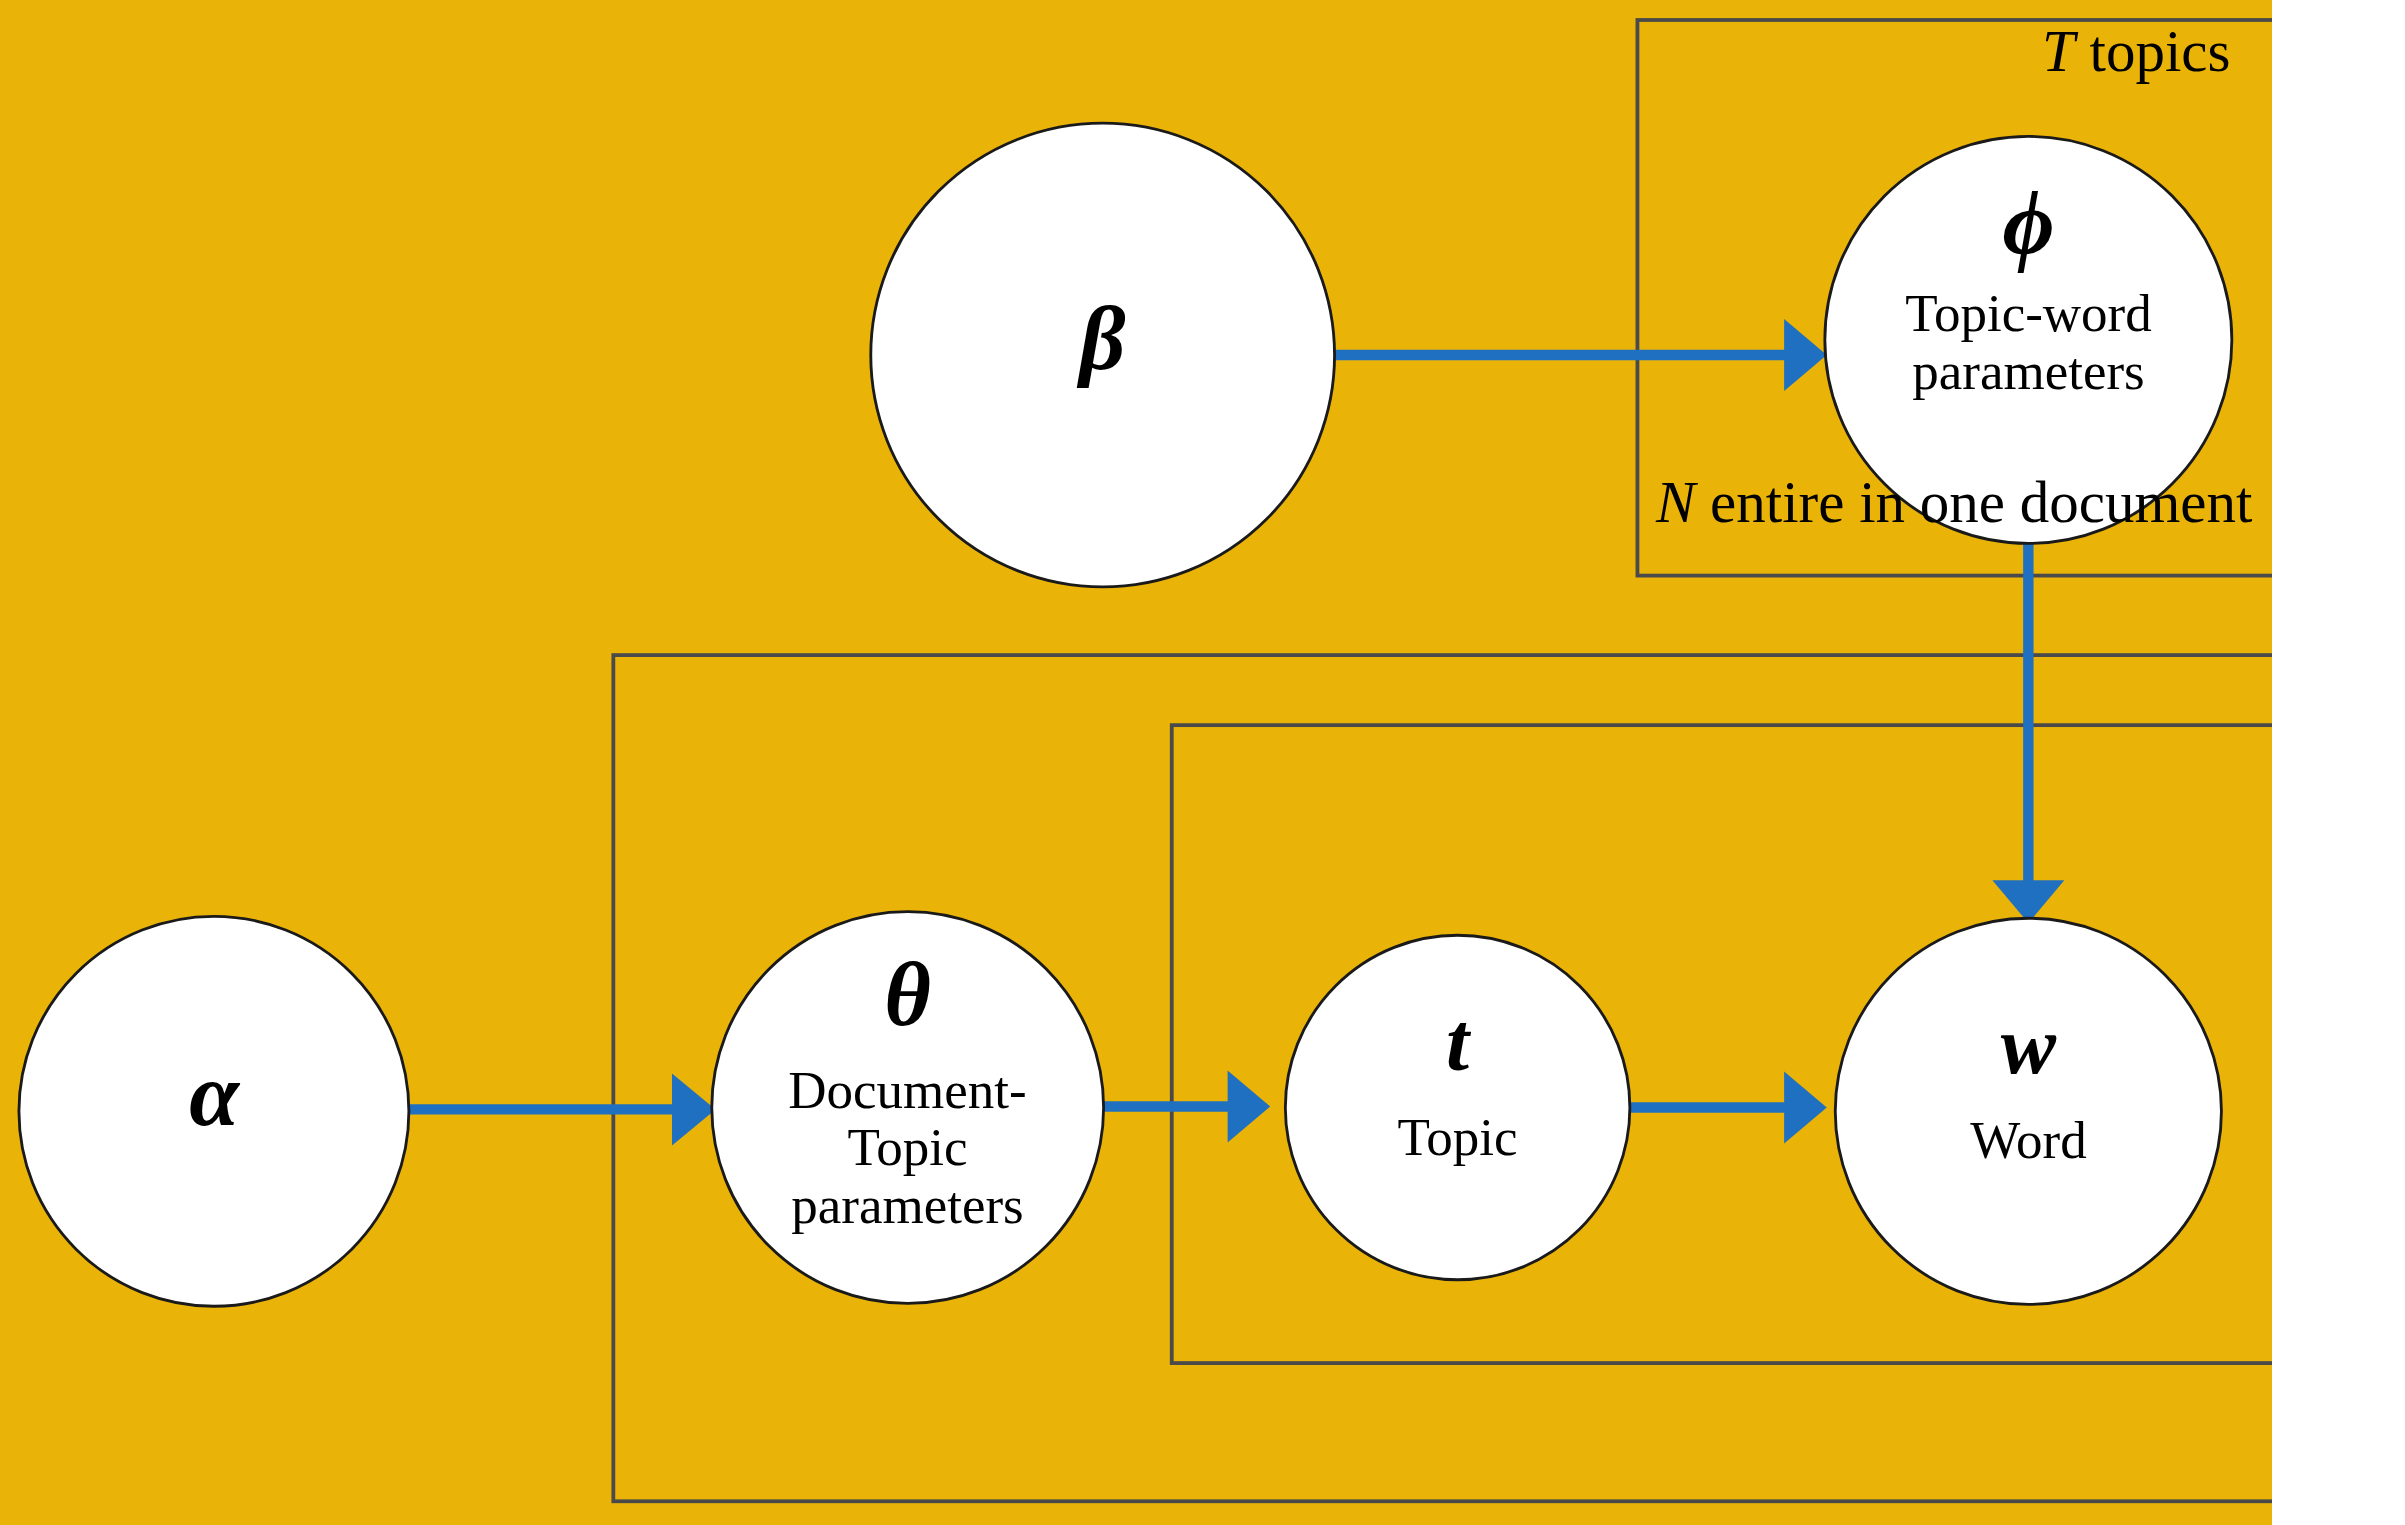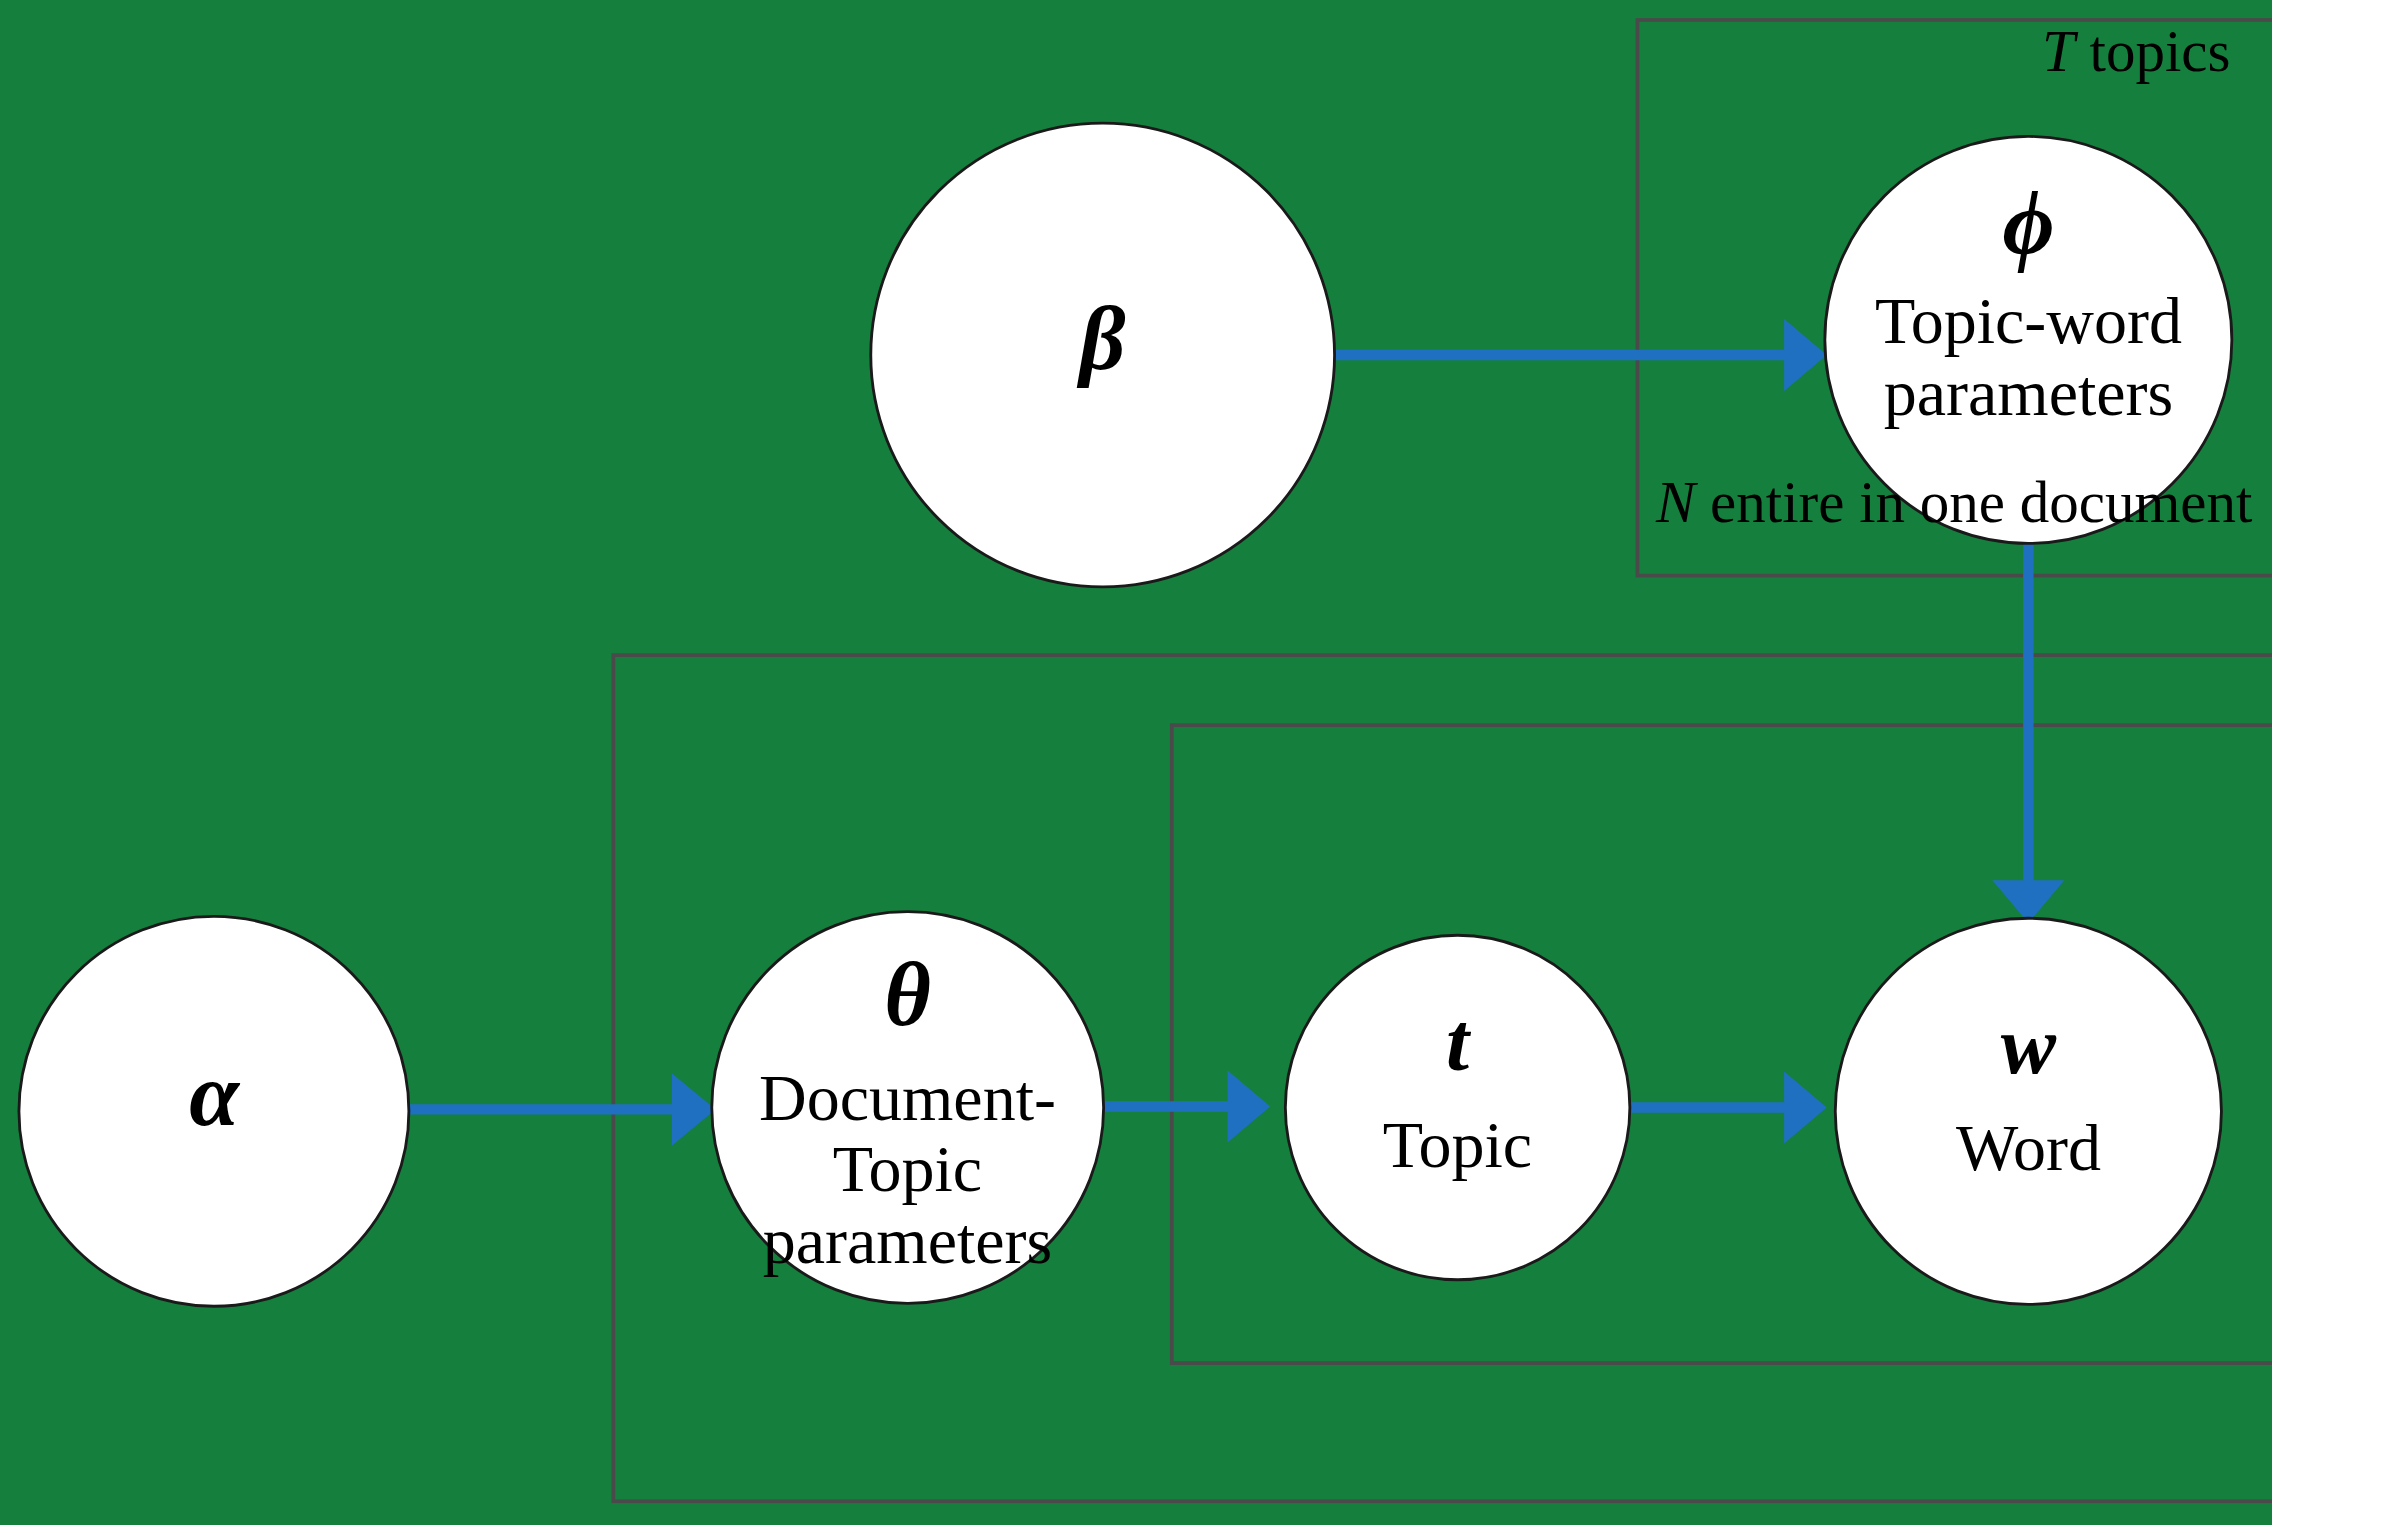--- a/index.html
+++ b/index.html
@@ -5,21 +5,21 @@
 <style>
   html, body {
     margin: 0;
     padding: 0;
     background: #ffffff;
   }
   #diagram-root {
     position: relative;
     width: 2272px;
     height: 1526px;
-    background: #15803d;
+    background: #eab308;
     font-family: "Liberation Serif", "DejaVu Serif", serif;
     overflow: hidden;
   }
   #diagram-svg {
     position: absolute;
     top: 0;
     left: 0;
     width: 2406px;
     height: 1526px;
   }
@@ -54,21 +54,21 @@
     font-style: italic;
     font-size: 90px;
     letter-spacing: 0;
   }
   .latin-sym {
     font-weight: bold;
     font-style: italic;
     font-size: 83px;
   }
   .node-label {
-    font-size: 66px;
+    font-size: 53px;
     font-weight: normal;
     text-align: center;
     white-space: normal;
   }
   .plate-label {
     font-size: 59px;
     font-weight: normal;
   }
   .plate-label .ital {
     font-style: italic;

